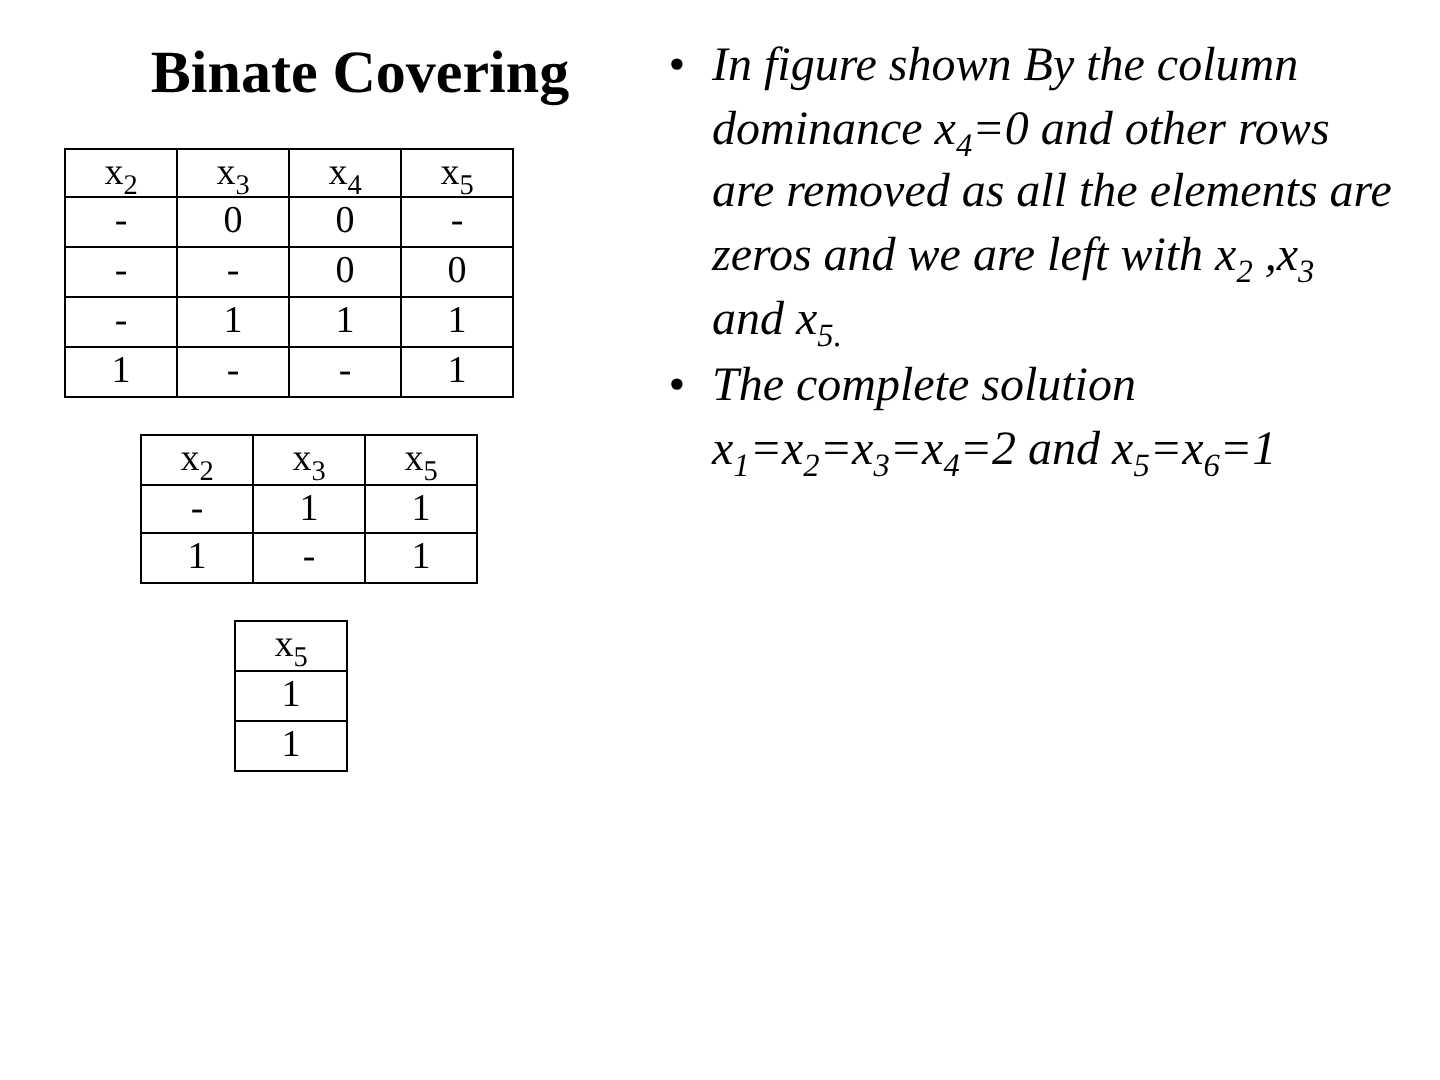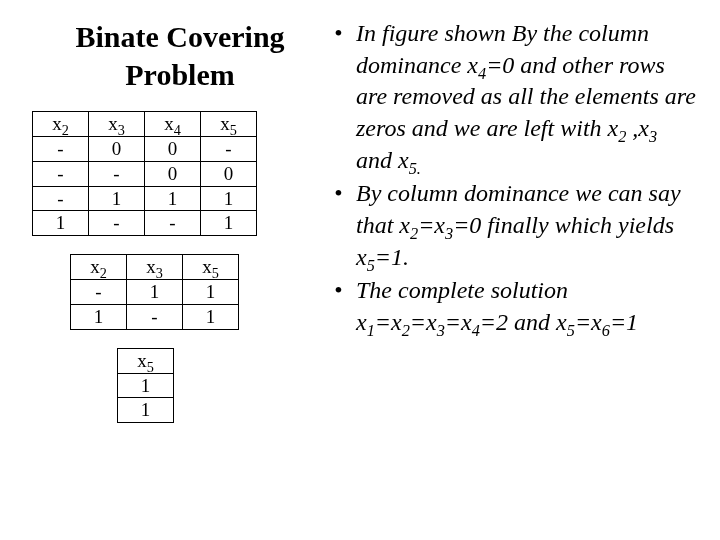--- a/index.html
+++ b/index.html
@@ -83,21 +83,20 @@
   .thsub { font-size: 0.75em; vertical-align: sub; line-height: 0; }
 </style>
 </head>
 <body>
 
 <div class="slide">
 
   <div class="left">
     <h1 class="title">
       <span>Binate Covering</span><br>
-      <span>Problem</span>
     </h1>
 
     <div class="tables">
 
       <table class="t1">
         <tbody>
             <tr>
           <th><span>x</span><span class="thsub">2</span></th>
           <th><span>x</span><span class="thsub">3</span></th>
           <th><span>x</span><span class="thsub">4</span></th>
@@ -167,23 +166,20 @@
     </div>
   </div>
 
   <div class="right">
     <ul class="bullets">
 
       <li>
         <span>In figure shown By the column dominance x</span><span class="subn">4</span><span>=0 and other rows are removed as all the elements are zeros and  we are left with x</span><span class="subn">2</span><span> ,x</span><span class="subn">3</span><span> and x</span><span class="subdot">5.</span><span></span>
       </li>
 
-      <li>
-        <span> By column dominance we can say that x</span><span class="subn">2</span><span>=x</span><span class="subn">3</span><span>=0 finally which yields x</span><span class="subn">5</span><span>=1.</span>
-      </li>
 
       <li>
         <span>The complete solution x</span><span class="subn">1</span><span>=x</span><span class="subn">2</span><span>=x</span><span class="subn">3</span><span>=x</span><span class="subn">4</span><span>=2 and x</span><span class="subn">5</span><span>=x</span><span class="subn">6</span><span>=1</span>
       </li>
 
     </ul>
   </div>
 
 </div>
 

